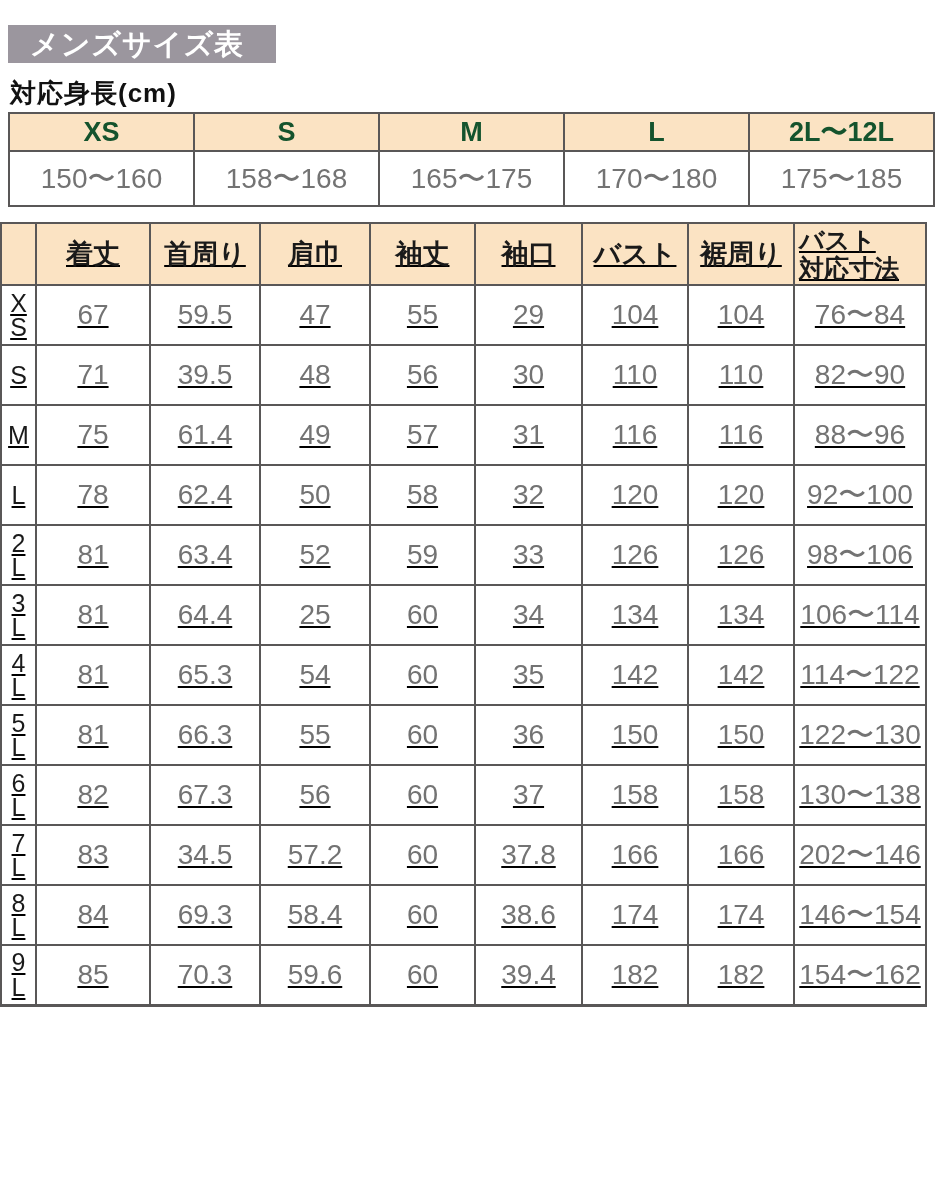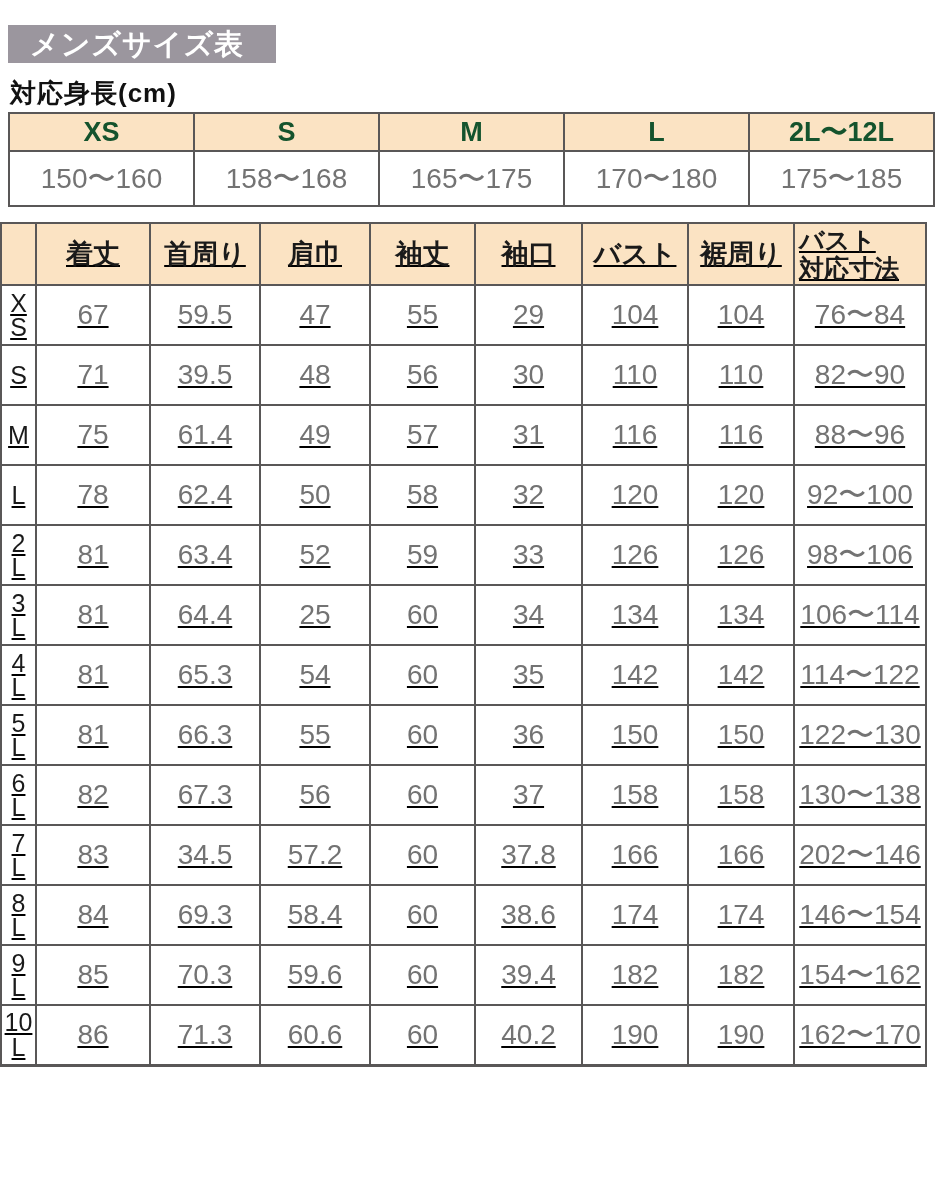--- a/index.html
+++ b/index.html
@@ -295,28 +295,16 @@
 L</th>
           <td>85</td>
           <td>70.3</td>
           <td>59.6</td>
           <td>60</td>
           <td>39.4</td>
           <td>182</td>
           <td>182</td>
           <td>154〜162</td>
         </tr>
-        <tr>
-          <th class="row-label">10
-L</th>
-          <td>86</td>
-          <td>71.3</td>
-          <td>60.6</td>
-          <td>60</td>
-          <td>40.2</td>
-          <td>190</td>
-          <td>190</td>
-          <td>162〜170</td>
-        </tr>
       </tbody>
   </table>
 
 </div>
 
 </body></html>

